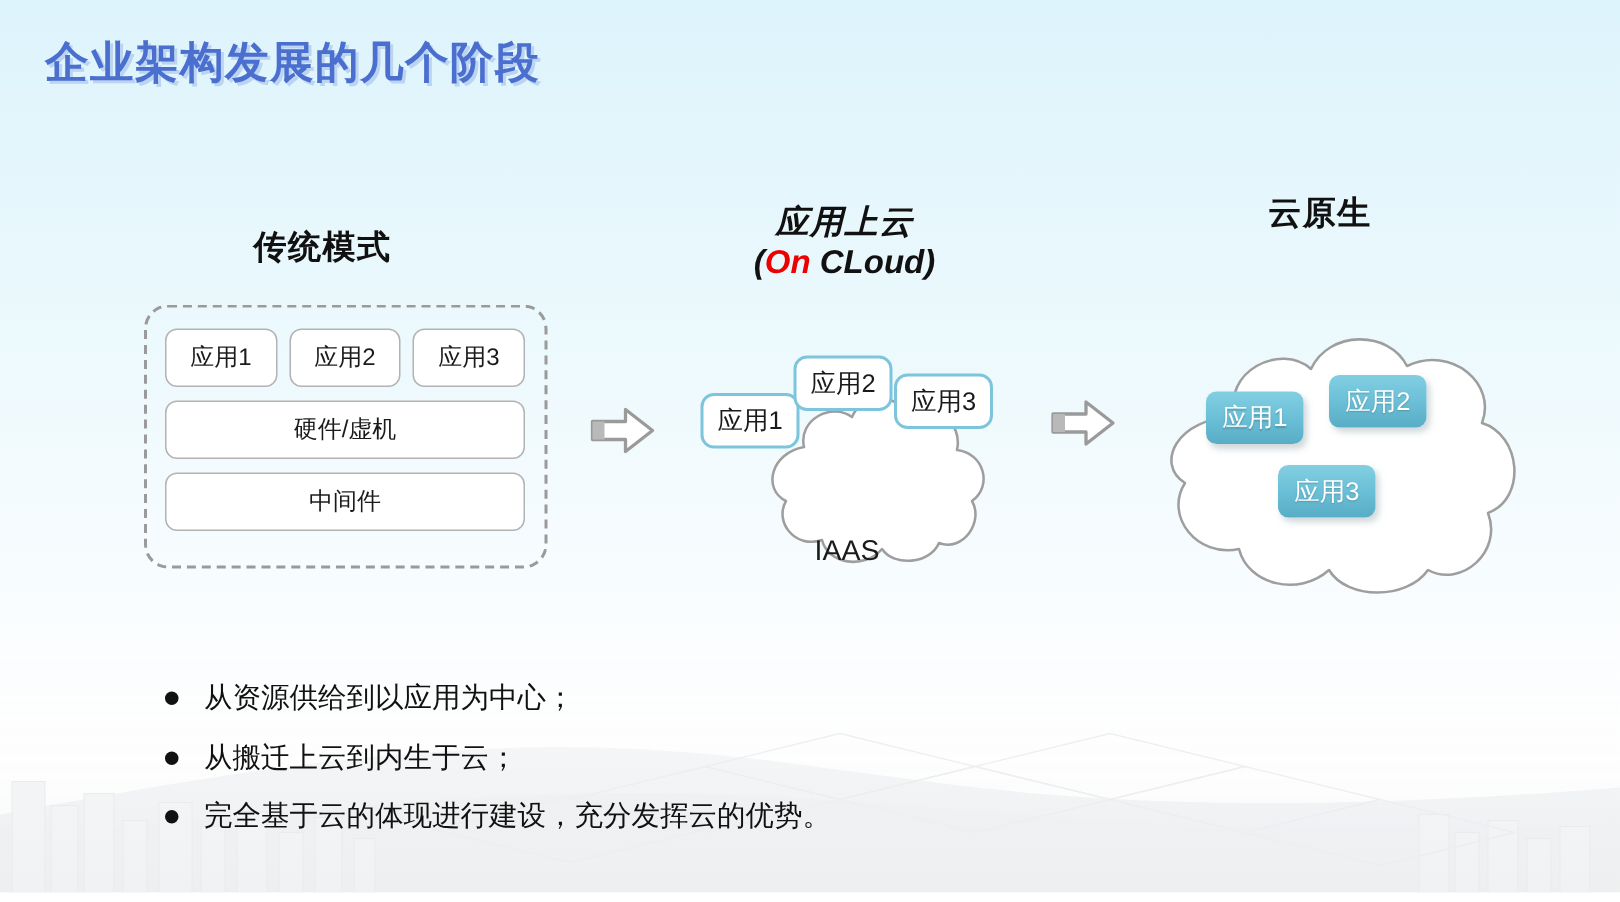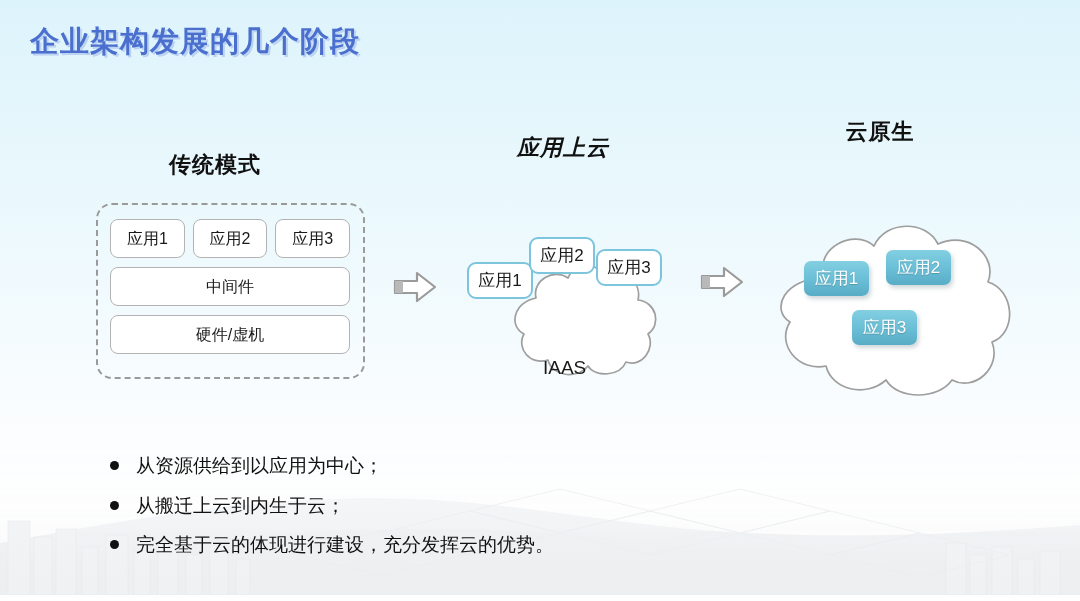--- a/index.html
+++ b/index.html
@@ -58,21 +58,21 @@
     color: #111111;
     line-height: 1.22;
     white-space: nowrap;
   }
   .sec-heading .cn  { font-size: 22px; display: block; letter-spacing: 1px; }
   .sec-heading .en  { font-size: 22px; display: block; }
   .sec-heading .en .hl { color: #ee0000; }
 
   #heading-1 { left: 80px;  top: 152px; width: 270px; }
   #heading-2 { left: 448px; top: 135px; width: 230px; font-style: italic; }
-  #heading-3 { left: 765px; top: 119px; width: 230px; }
+  #heading-3 { left: 765px; top: 129px; width: 230px; }
 
   
   .dashed-frame {
     position: absolute;
     left: 96px; top: 203px;
     width: 269px; height: 176px;
     border: 2px dashed #9a9a9a;
     border-radius: 16px;
     background: transparent;
   }
@@ -234,31 +234,32 @@
   </div>
 
   <div class="dashed-frame"></div>
 
   <div class="stack">
     <div class="box-row">
       <div class="gbox app">应用1</div>
       <div class="gbox app">应用2</div>
       <div class="gbox app">应用3</div>
     </div>
+    <div class="gbox wide">硬件/虚机</div>
     <div class="gbox wide">中间件</div>
-    <div class="gbox wide">硬件/虚机</div>
   </div>
 
   <svg class="block-arrow" id="arrow-1" viewBox="0 0 44 34">
     <path d="M2,11 L24,11 L24,3 L42,17 L24,31 L24,23 L2,23 Z" fill="#ffffff" stroke="#9a9a9a" stroke-width="2.2" stroke-linejoin="round"></path>
     <rect x="2" y="11" width="8" height="12" fill="#b9b9b9"></rect>
   </svg>
 
   <div class="sec-heading" id="heading-2">
     <span class="cn">应用上云</span>
+    <span class="en"><span>(</span><span class="hl">On</span><span> CLoud)</span></span>
   </div>
 
   <svg id="cloud-iaas" viewBox="0 0 180 125">
     <path d="M44,40 C40,22 62,10 76,20 C82,5 106,4 114,18 C132,10 150,24 146,42
              C164,44 170,66 156,76 C164,90 150,110 134,104
              C128,118 104,120 96,108 C84,122 60,118 56,102
              C38,108 24,90 32,76 C16,68 22,44 44,40 Z" fill="#ffffff" stroke="#9e9e9e" stroke-width="1.7" stroke-linejoin="round"></path>
   </svg>
   <div class="cloud-label" id="label-iaas">IAAS</div>
 

